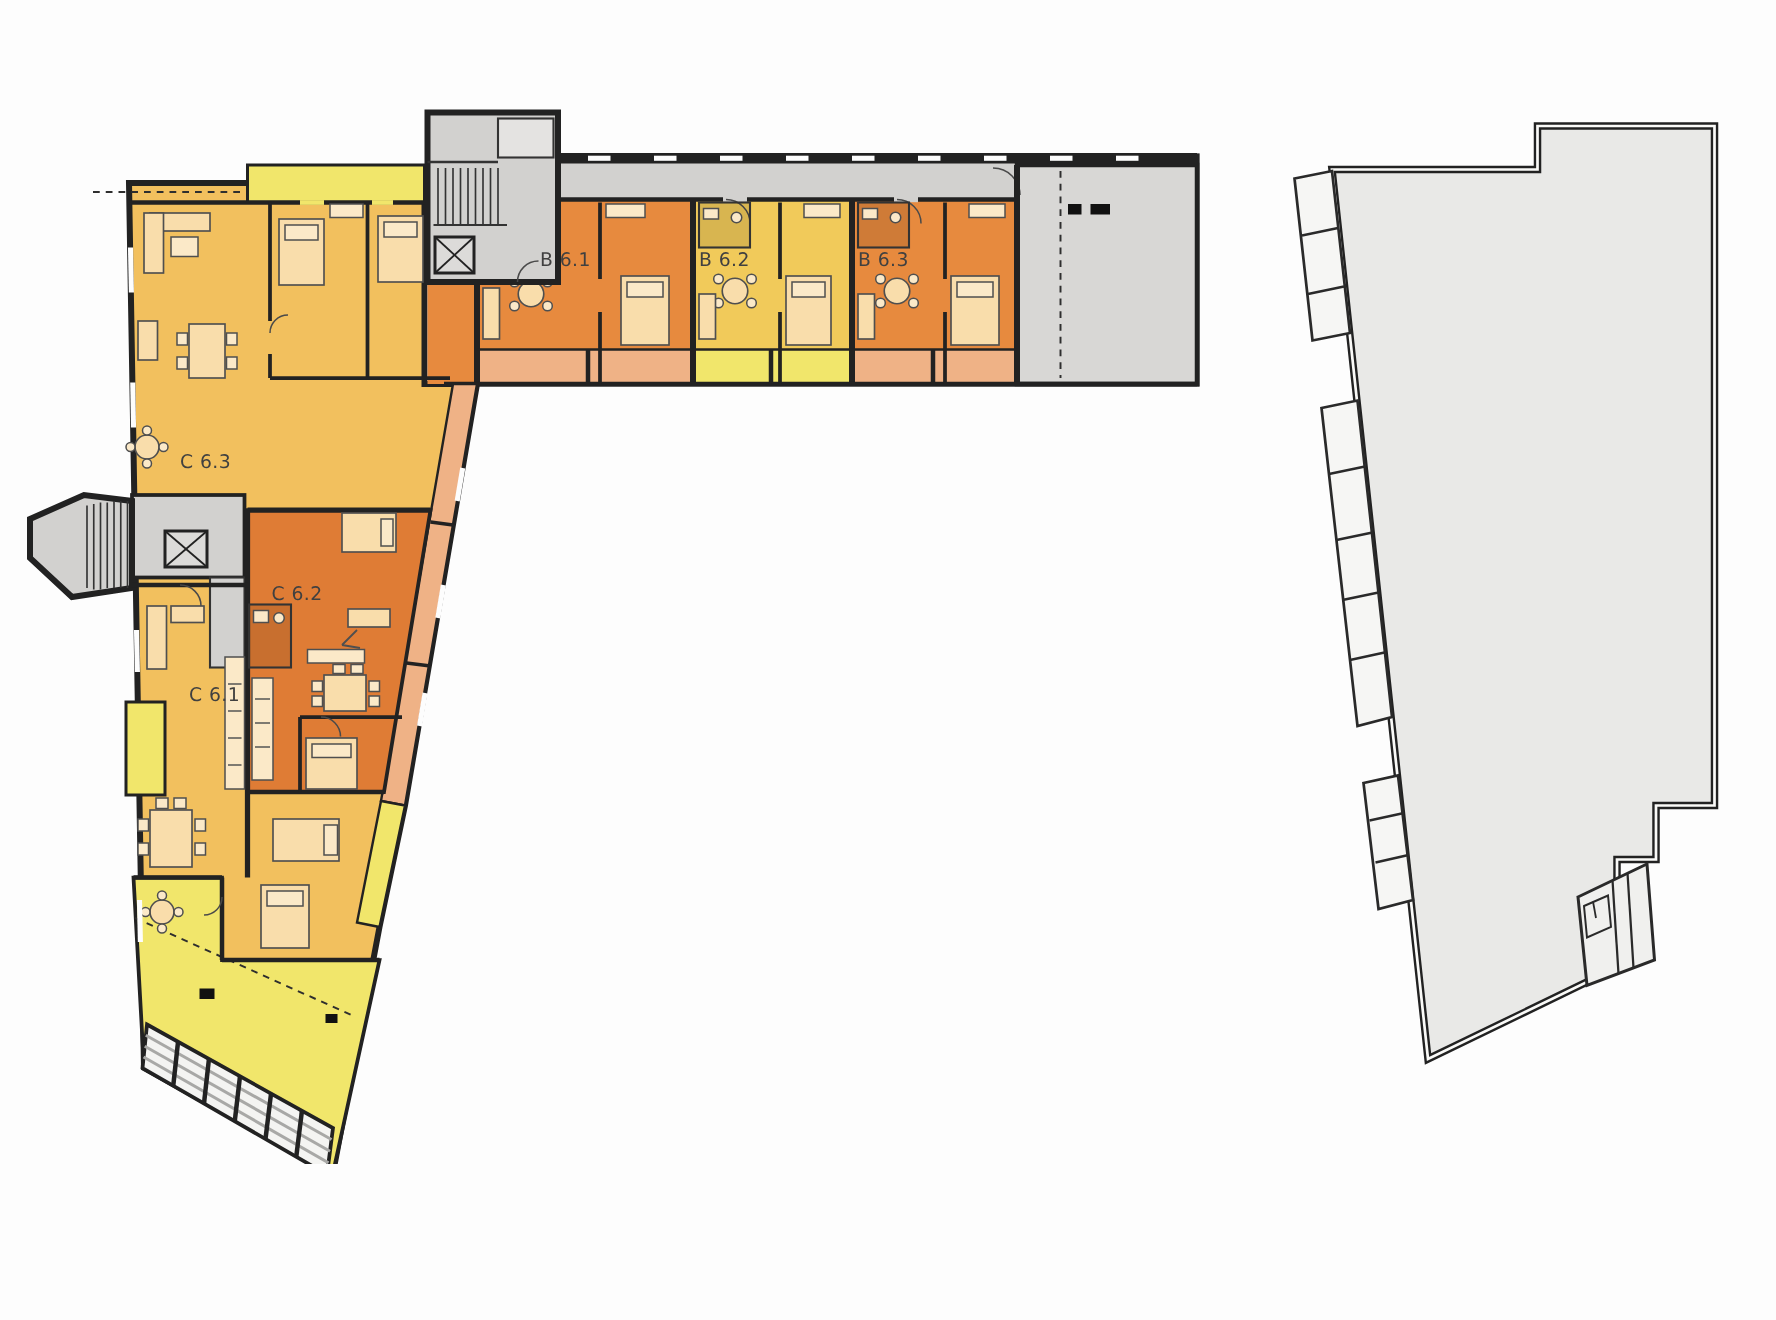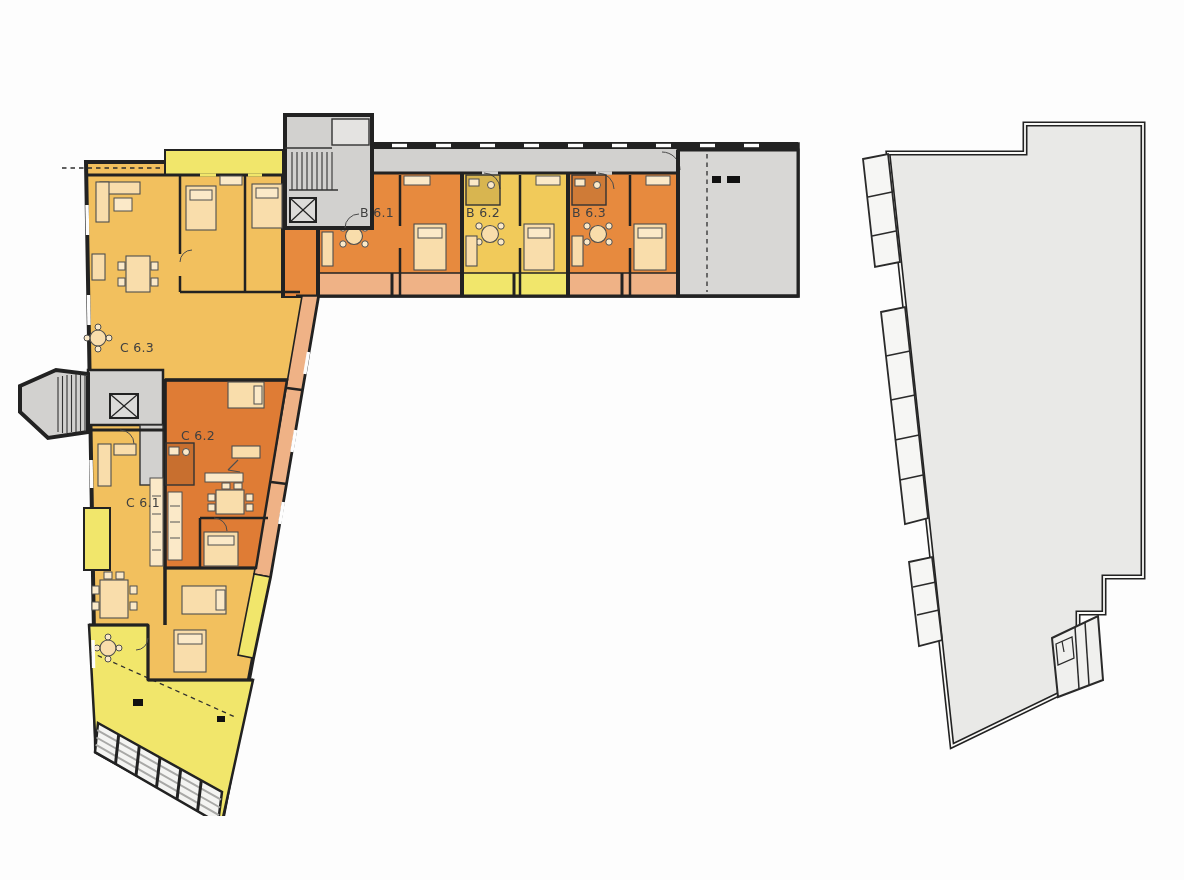--- a/index.html
+++ b/index.html
@@ -2,21 +2,21 @@
 <html style="--pal-wall: #222222; --pal-gray: #d2d1cf; --pal-grayblock: #d8d7d5; --pal-adjacent: #e9e9e7; --pal-amber: #f2c05e; --pal-orange: #e78a3e; --pal-orangedeep: #df7c35; --pal-yellow: #f1e66b; --pal-yellowsoft: #f1ca5a; --pal-salmon: #efb286; --pal-furniture: #f9ddab; --pal-label: #404040; --pal-paper: #fdfdfd;"><head>
 <meta charset="utf-8">
 <style>
   :root{
     --pal-wall:#222222; --pal-gray:#d2d1cf; --pal-grayblock:#d8d7d5; --pal-adjacent:#e9e9e7;
     --pal-amber:#f2c05e; --pal-orange:#e78a3e; --pal-orangedeep:#df7c35; --pal-yellow:#f1e66b;
     --pal-yellowsoft:#f1ca5a; --pal-salmon:#efb286; --pal-furniture:#f9ddab; --pal-label:#404040;
     --pal-paper:#fdfdfd;
   }
   html,body{margin:0;padding:0;background:var(--pal-paper);}
-  .plan-wrap{width:1184px;height:776px;overflow:hidden;margin-top:40px;}
+  .plan-wrap{width:1184px;height:776px;overflow:hidden;}
   svg{display:block;font-family:"DejaVu Sans",sans-serif;}
   .f-amber{fill:var(--pal-amber)} .f-orange{fill:var(--pal-orange)} .f-orangedeep{fill:var(--pal-orangedeep)}
   .f-yellow{fill:var(--pal-yellow)} .f-yellowsoft{fill:var(--pal-yellowsoft)} .f-salmon{fill:var(--pal-salmon)}
   .f-gray{fill:var(--pal-gray)} .f-grayblock{fill:var(--pal-grayblock)} .f-adjacent{fill:var(--pal-adjacent)}
   .s-wall{stroke:var(--pal-wall)}
   .furn{fill:var(--pal-furniture);stroke:#4f4f4f;stroke-width:1.1}
   .furn2{fill:#fbe9c8;stroke:#4f4f4f;stroke-width:1}
   .pod{fill:rgba(0,0,0,0.10);stroke:#333;stroke-width:1.4}
   .door{fill:none;stroke:#4a4a4a;stroke-width:1}
   .tread{stroke:#333;stroke-width:1.1}

